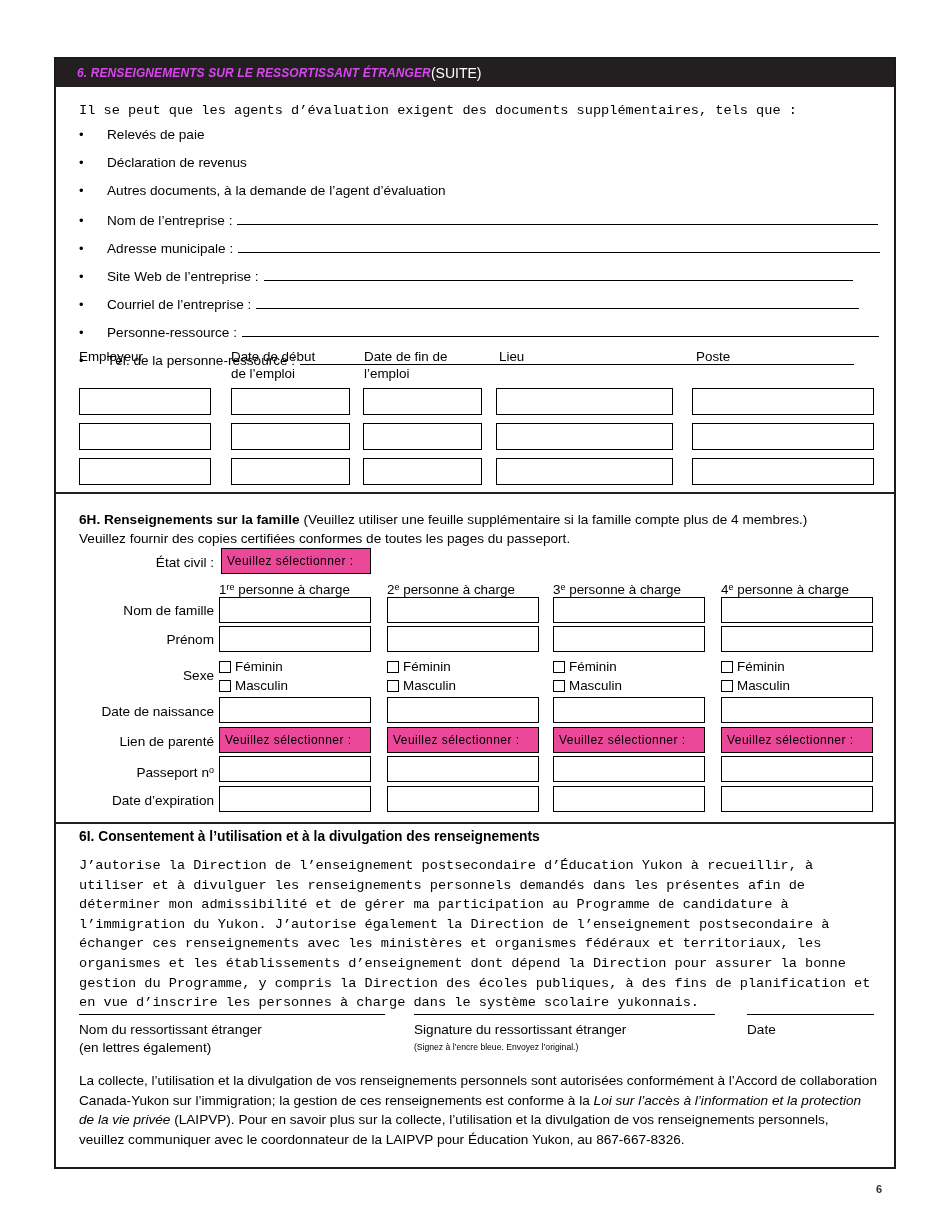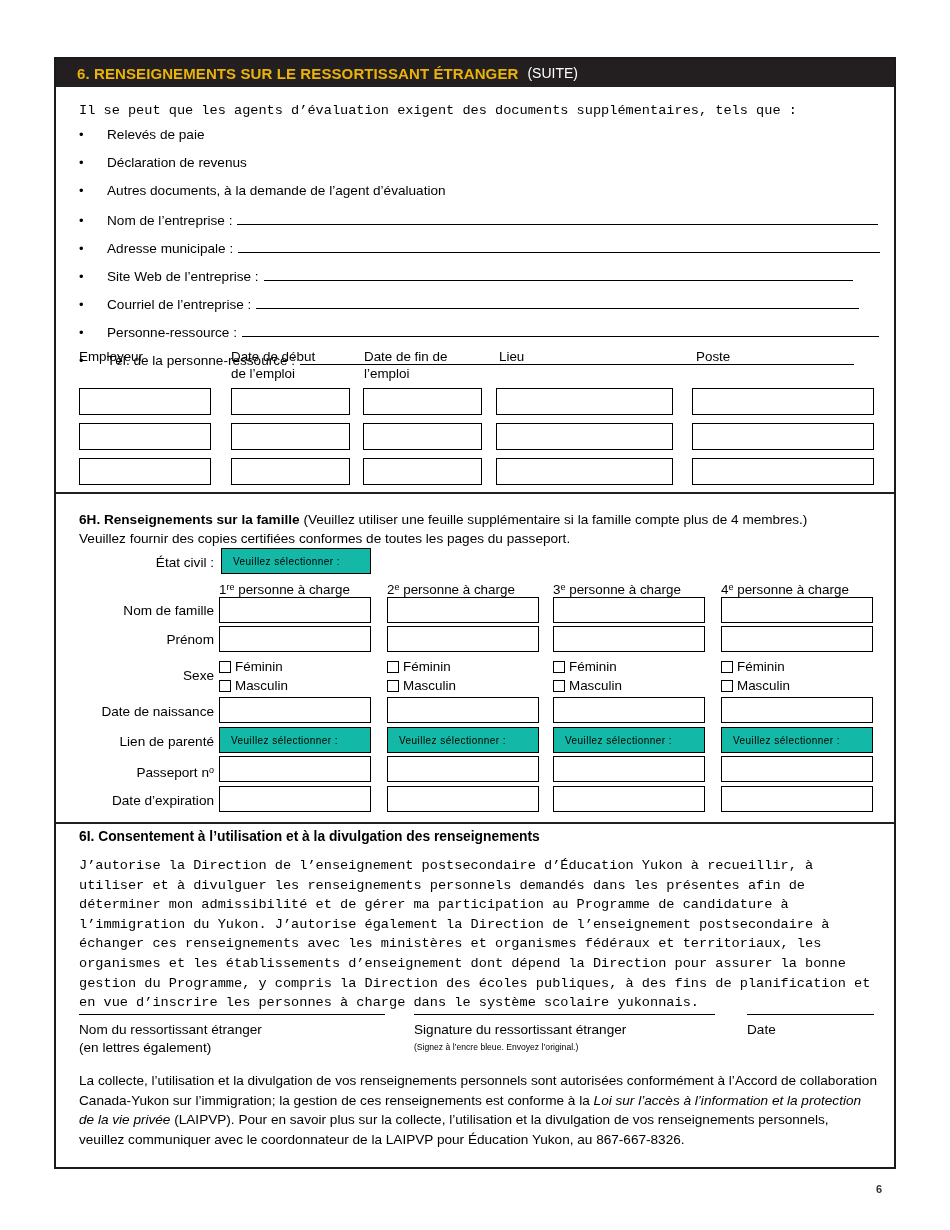--- a/index.html
+++ b/index.html
@@ -40,30 +40,30 @@
     left: 0; top: 0;
     width: 100%;
     height: 28px;
     background: #231f20;
     box-sizing: border-box;
     display: flex;
     align-items: center;
     padding-left: 21px;
   }
   #section-bar .t-main {
-    color: #eab308;
-    font-size: 15px;
+    color: #d946ef;
+    font-size: 12px;
     font-weight: bold;
     letter-spacing: 0.1px;
+    font-style: italic;
   }
   #section-bar .t-sub {
     color: #ffffff;
     font-size: 14px;
     font-weight: normal;
-    margin-left: 9px;
   }
 
   
   .body-text {
     font-size: 13.6px;
     line-height: 19px;
     font-family: Liberation Mono, monospace;
   }
   .intro {
     position: absolute;
@@ -147,26 +147,26 @@
     position: absolute;
     border: 1.6px solid #000;
     box-sizing: border-box;
     background: #fff;
     height: 26px;
   }
   .select-box {
     position: absolute;
     border: 1.6px solid #000;
     box-sizing: border-box;
-    background: #14b8a6;
+    background: #ec4899;
     height: 26px;
     display: flex;
     align-items: center;
-    padding-left: 11px;
-    font-size: 10px;
+    padding-left: 5px;
+    font-size: 12px;
     letter-spacing: 0.45px;
     color: #000;
   }
   .col-head {
     position: absolute;
     font-size: 13.4px;
     line-height: 16px;
   }
   .col-head sup { font-size: 9px; vertical-align: 4px; }
 

